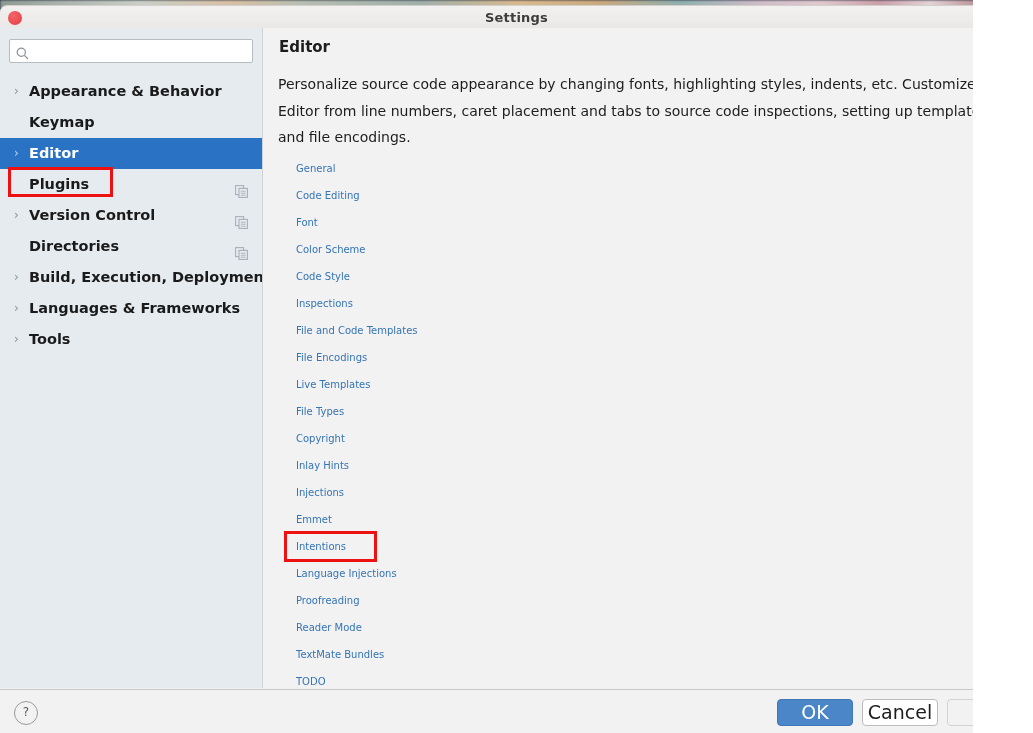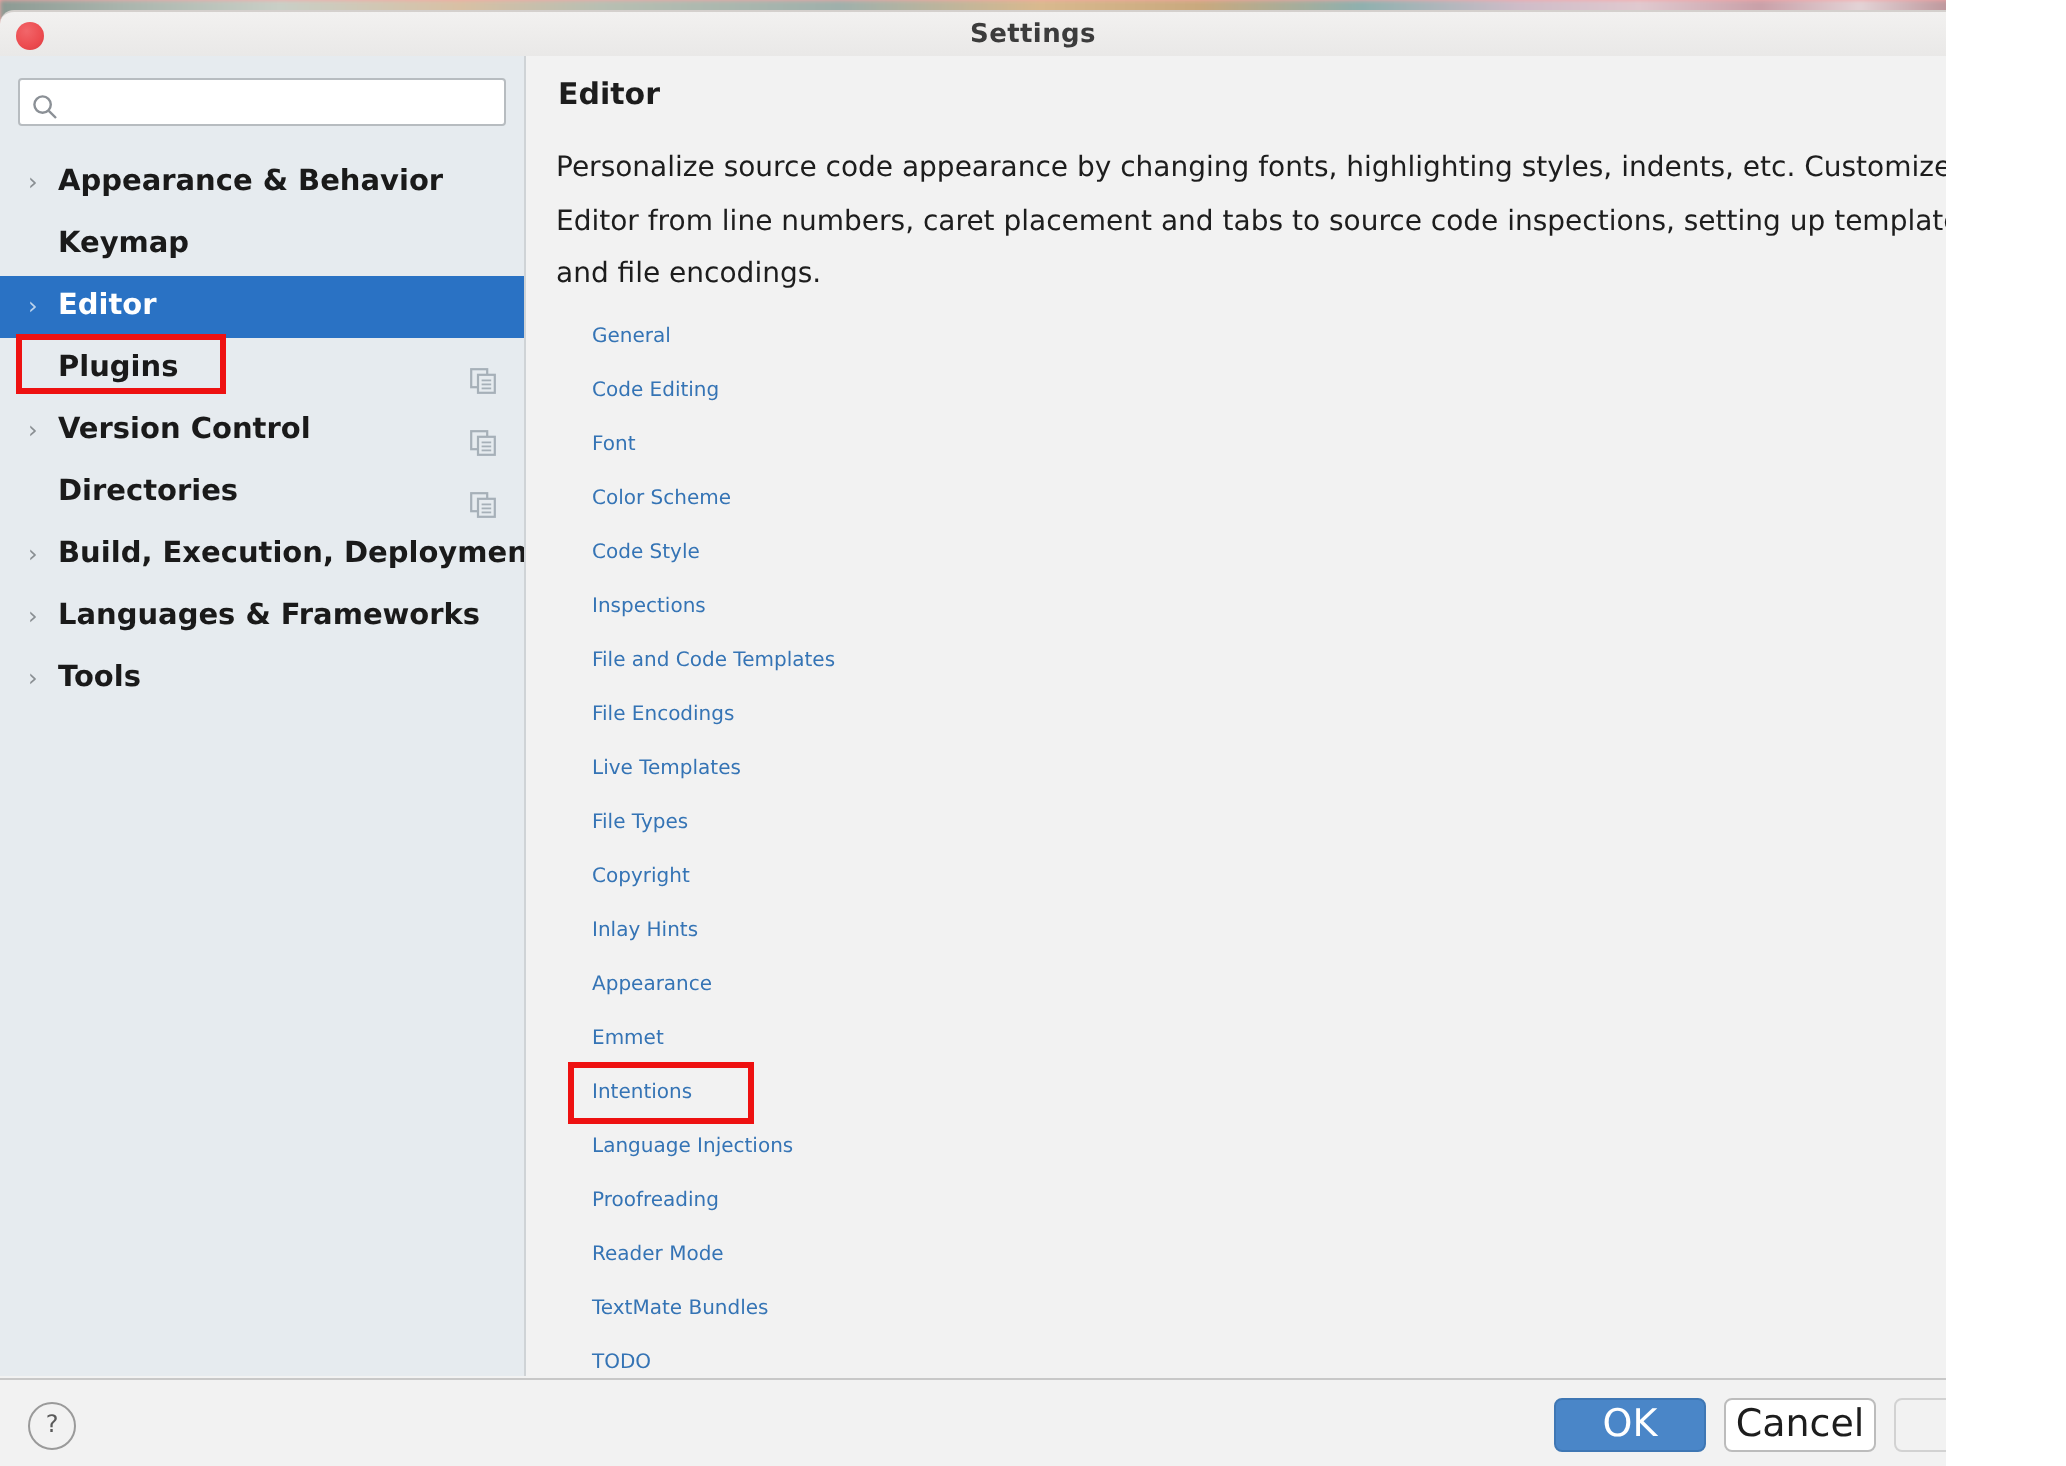--- a/index.html
+++ b/index.html
@@ -8,21 +8,21 @@
     background: #ffffff;
   }
   body {
     font-family: "DejaVu Sans", "Liberation Sans", sans-serif;
   }
   #app {
     position: relative;
     width: 973px;
     height: 733px;
     overflow: hidden;
-    background: #fca5a5;
+    background: #0f172a;
   }
 
   
   .desktop-strip {
     position: absolute;
     left: 0; top: 0;
     width: 1033px; height: 10px;
     background:
       linear-gradient(90deg,
         #8c9a93 0px, #a9b4ac 60px, #c9cfc6 140px,
@@ -355,21 +355,21 @@
           <div class="link-item"><span>Font</span></div>
           <div class="link-item"><span>Color Scheme</span></div>
           <div class="link-item"><span>Code Style</span></div>
           <div class="link-item"><span>Inspections</span></div>
           <div class="link-item"><span>File and Code Templates</span></div>
           <div class="link-item"><span>File Encodings</span></div>
           <div class="link-item"><span>Live Templates</span></div>
           <div class="link-item"><span>File Types</span></div>
           <div class="link-item"><span>Copyright</span></div>
           <div class="link-item"><span>Inlay Hints</span></div>
-          <div class="link-item"><span>Appearance</span></div>
+          <div class="link-item"><span>Injections</span></div>
           <div class="link-item"><span>Emmet</span></div>
           <div class="link-item"><span>Intentions</span></div>
           <div class="link-item"><span>Language Injections</span></div>
           <div class="link-item"><span>Proofreading</span></div>
           <div class="link-item"><span>Reader Mode</span></div>
           <div class="link-item"><span>TextMate Bundles</span></div>
           <div class="link-item"><span>TODO</span></div>
         </div>
 
       <div class="scrollbar-track">

